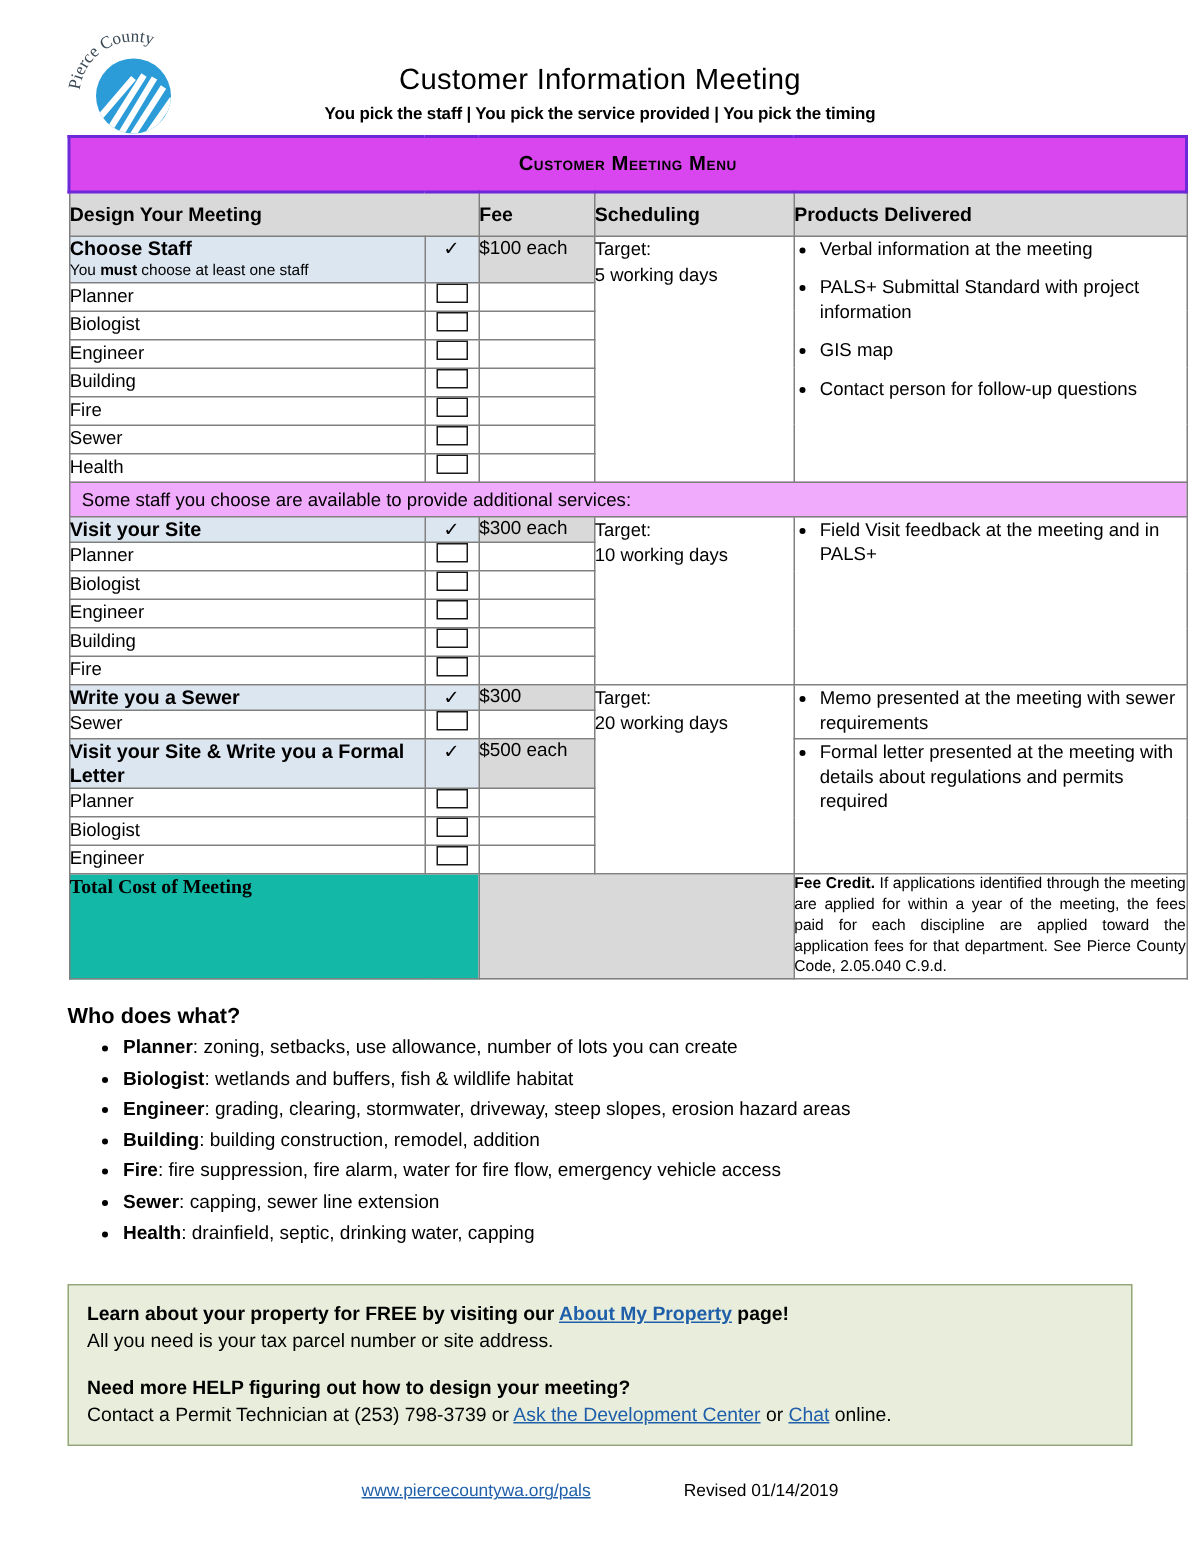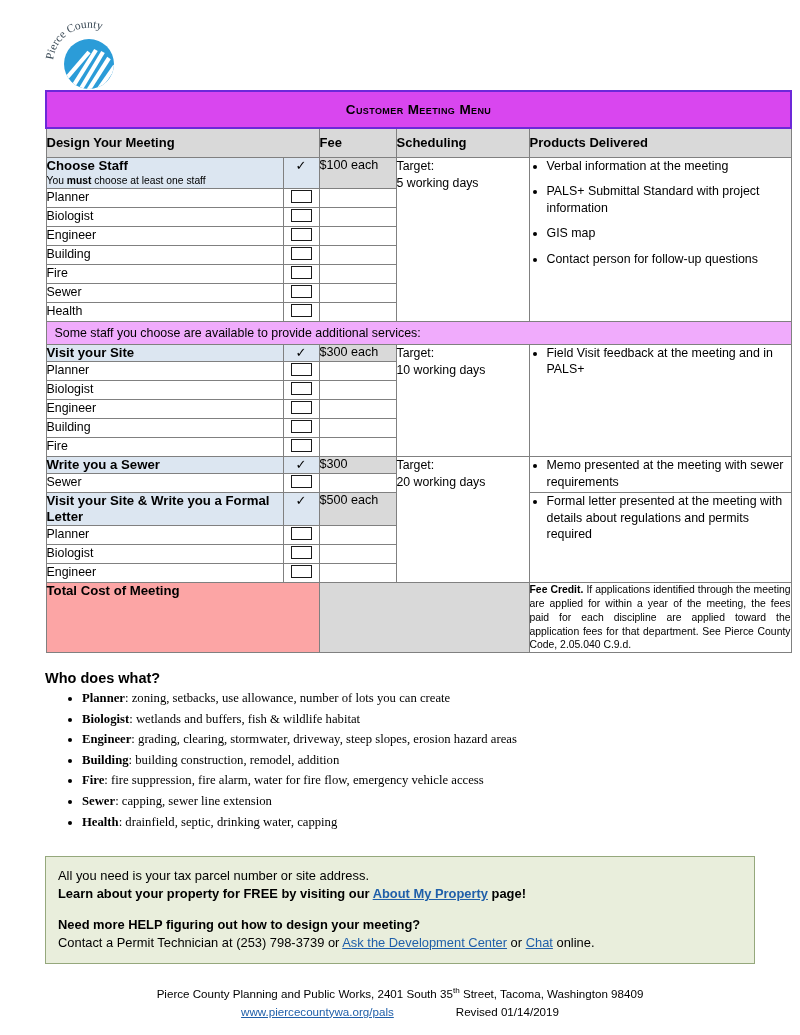--- a/index.html
+++ b/index.html
@@ -95,35 +95,35 @@
   .sched-cell .tgt-val { font-weight: normal; }
 
   .prod-cell { padding: 7px 10px 6px 10px; }
   .prod-list { margin: 0; padding-left: 17px; }
   .prod-list li {
     font-size: 12.4px; line-height: 1.32; margin-bottom: 9px;
   }
   .prod-list li:last-child { margin-bottom: 0; }
 
   .total-label {
-    background: #fca5a5; vertical-align: bottom;
-    font-size: 13.2px; font-weight: bold; padding: 8px 0 7px 8px;
+    background: #14b8a6; vertical-align: bottom;
+    font-size: 13.2px; font-weight: bold; padding: 8px 0 7px 8px; font-family: Liberation Serif, serif;
   }
   .total-fee { background: #d9d9d9; }
   .credit-cell {
     padding: 4px 6px 5px 7px; font-size: 10.4px;
     line-height: 1.32; text-align: justify;
   }
   .credit-cell b { font-weight: bold; }
 
   
   .who-sec { margin-top: 17px; }
   .who-title { font-size: 14.5px; font-weight: bold; margin-bottom: 2px; }
   .who-list { margin: 0; padding-left: 37px; }
-  .who-list li { font-size: 12.7px; line-height: 1.62; font-family: Liberation Serif, serif; }
+  .who-list li { font-size: 12.7px; line-height: 1.62; }
   .who-list li b { font-weight: bold; }
 
   
   .info-box {
     margin-top: 24px; border: 1px solid #95a87c;
     background: #e9eedc; padding: 10px 12px 11px 12px;
   }
   .info-line { font-size: 12.9px; line-height: 1.42; }
   .info-line.bold { font-weight: bold; }
   .info-gap { height: 12px; }
@@ -157,20 +157,24 @@
           <line x1="27" y1="70" x2="51" y2="32"></line>
           <line x1="34" y1="74" x2="58" y2="34"></line>
           <line x1="41" y1="76" x2="64" y2="40"></line>
           <line x1="49" y1="78" x2="70" y2="48"></line>
         </g>
         <text font-family="'Liberation Serif', serif" font-size="11.5" fill="#3b4a56">
           <textPath href="#arc" startOffset="2%">Pierce County</textPath>
         </text>
       </svg>
     </div>
+    <div class="title-block">
+      <div class="doc-title">Customer Information Meeting</div>
+      <div class="doc-subtitle">You pick the staff | You pick the service provided | You pick the timing</div>
+    </div>
   </div>
 
   <table class="menu-table">
     <colgroup>
       <col class="c-design">
         <col class="c-chk">
         <col class="c-fee">
         <col class="c-sched">
         <col class="c-prod">
     </colgroup>
@@ -356,28 +360,27 @@
       <li><b>Biologist</b><span>: wetlands and buffers, fish &amp; wildlife habitat</span></li>
       <li><b>Engineer</b><span>: grading, clearing, stormwater, driveway, steep slopes, erosion hazard areas</span></li>
       <li><b>Building</b><span>: building construction, remodel, addition</span></li>
       <li><b>Fire</b><span>: fire suppression, fire alarm, water for fire flow, emergency vehicle access</span></li>
       <li><b>Sewer</b><span>: capping, sewer line extension</span></li>
       <li><b>Health</b><span>: drainfield, septic, drinking water, capping</span></li>
     </ul>
   </div>
 
   <div class="info-box">
+    <div class="info-line bold"><span>Learn about your property for FREE by visiting our </span><a class="link" href="#">About My Property</a><span> page!</span></div>
     <div class="info-line">All you need is your tax parcel number or site address.</div>
-    <div class="info-line bold"><span>Learn about your property for FREE by visiting our </span><a class="link" href="#">About My Property</a><span> page!</span></div>
     <div class="info-gap"></div>
     <div class="info-line bold">Need more HELP figuring out how to design your meeting?</div>
     <div class="info-line"><span>Contact a Permit Technician at (253) 798-3739 or </span><a class="link" href="#">Ask the Development Center</a><span> or </span><a class="link" href="#">Chat</a><span> online.</span></div>
   </div>
 
   <div class="footer">
-    <div class="foot-line"><span>Pierce County Planning and Public Works, 2401 South 35</span><sup>th</sup><span> Street, Tacoma, Washington 98409</span></div>
     <div class="foot-line foot-two">
       <a class="link" href="#">www.piercecountywa.org/pals</a>
       <span>Revised 01/14/2019</span>
     </div>
   </div>
 
 </div>
 
 </body></html>

